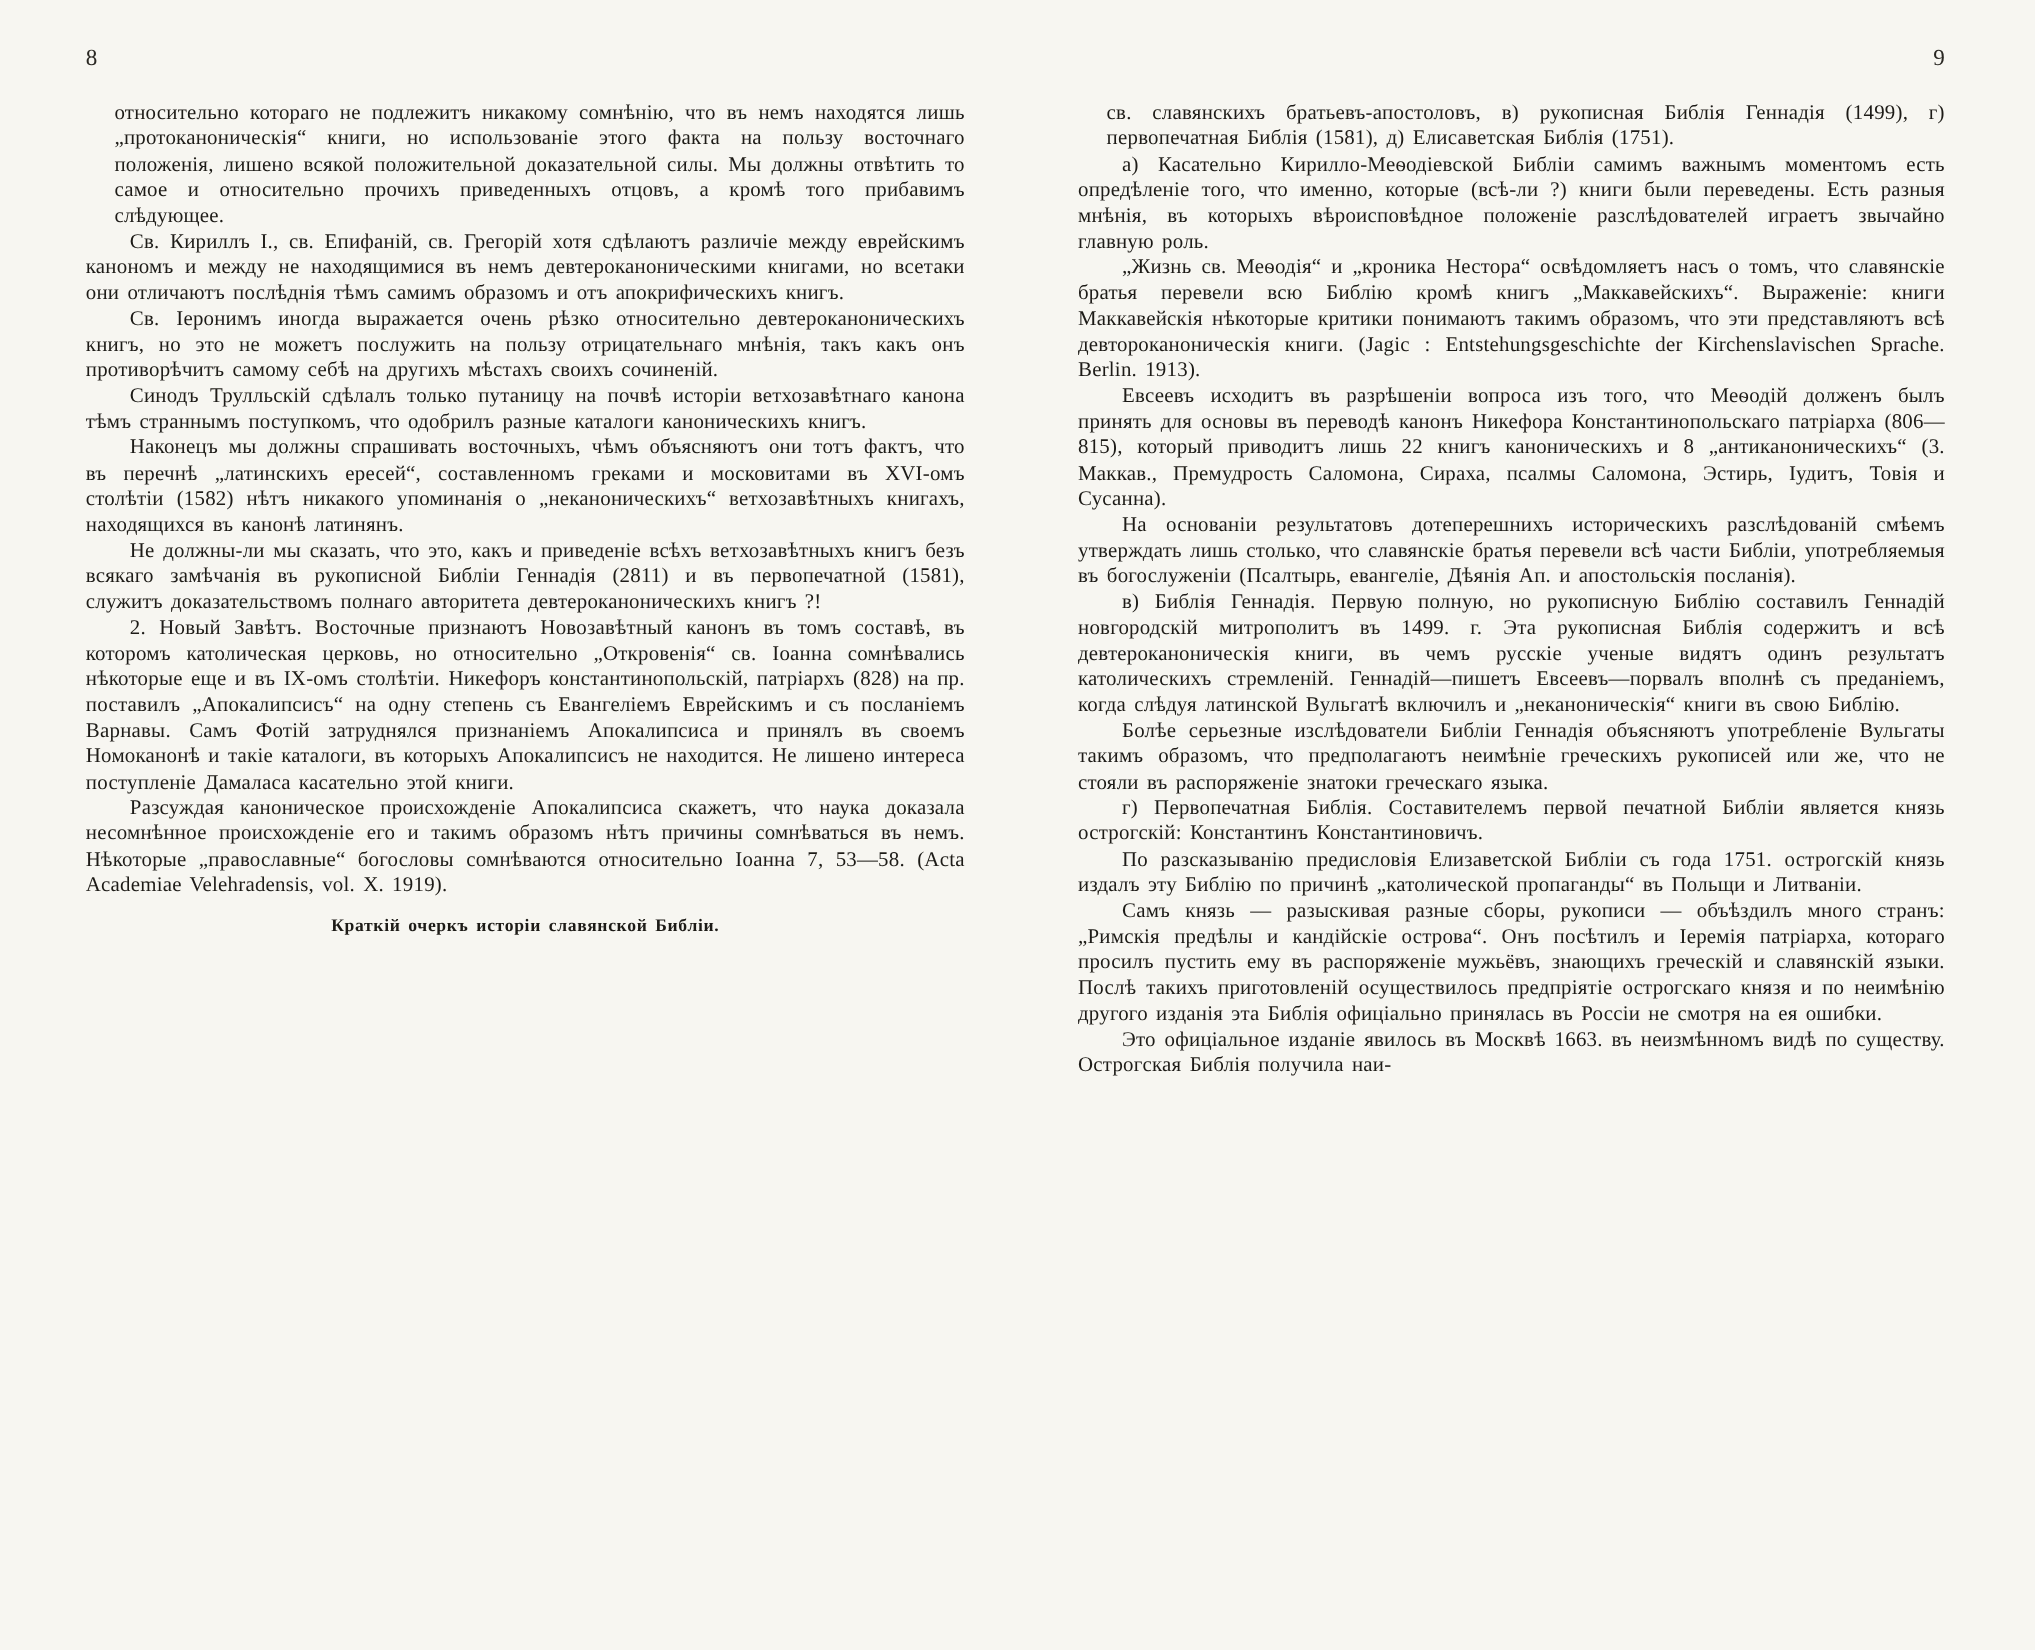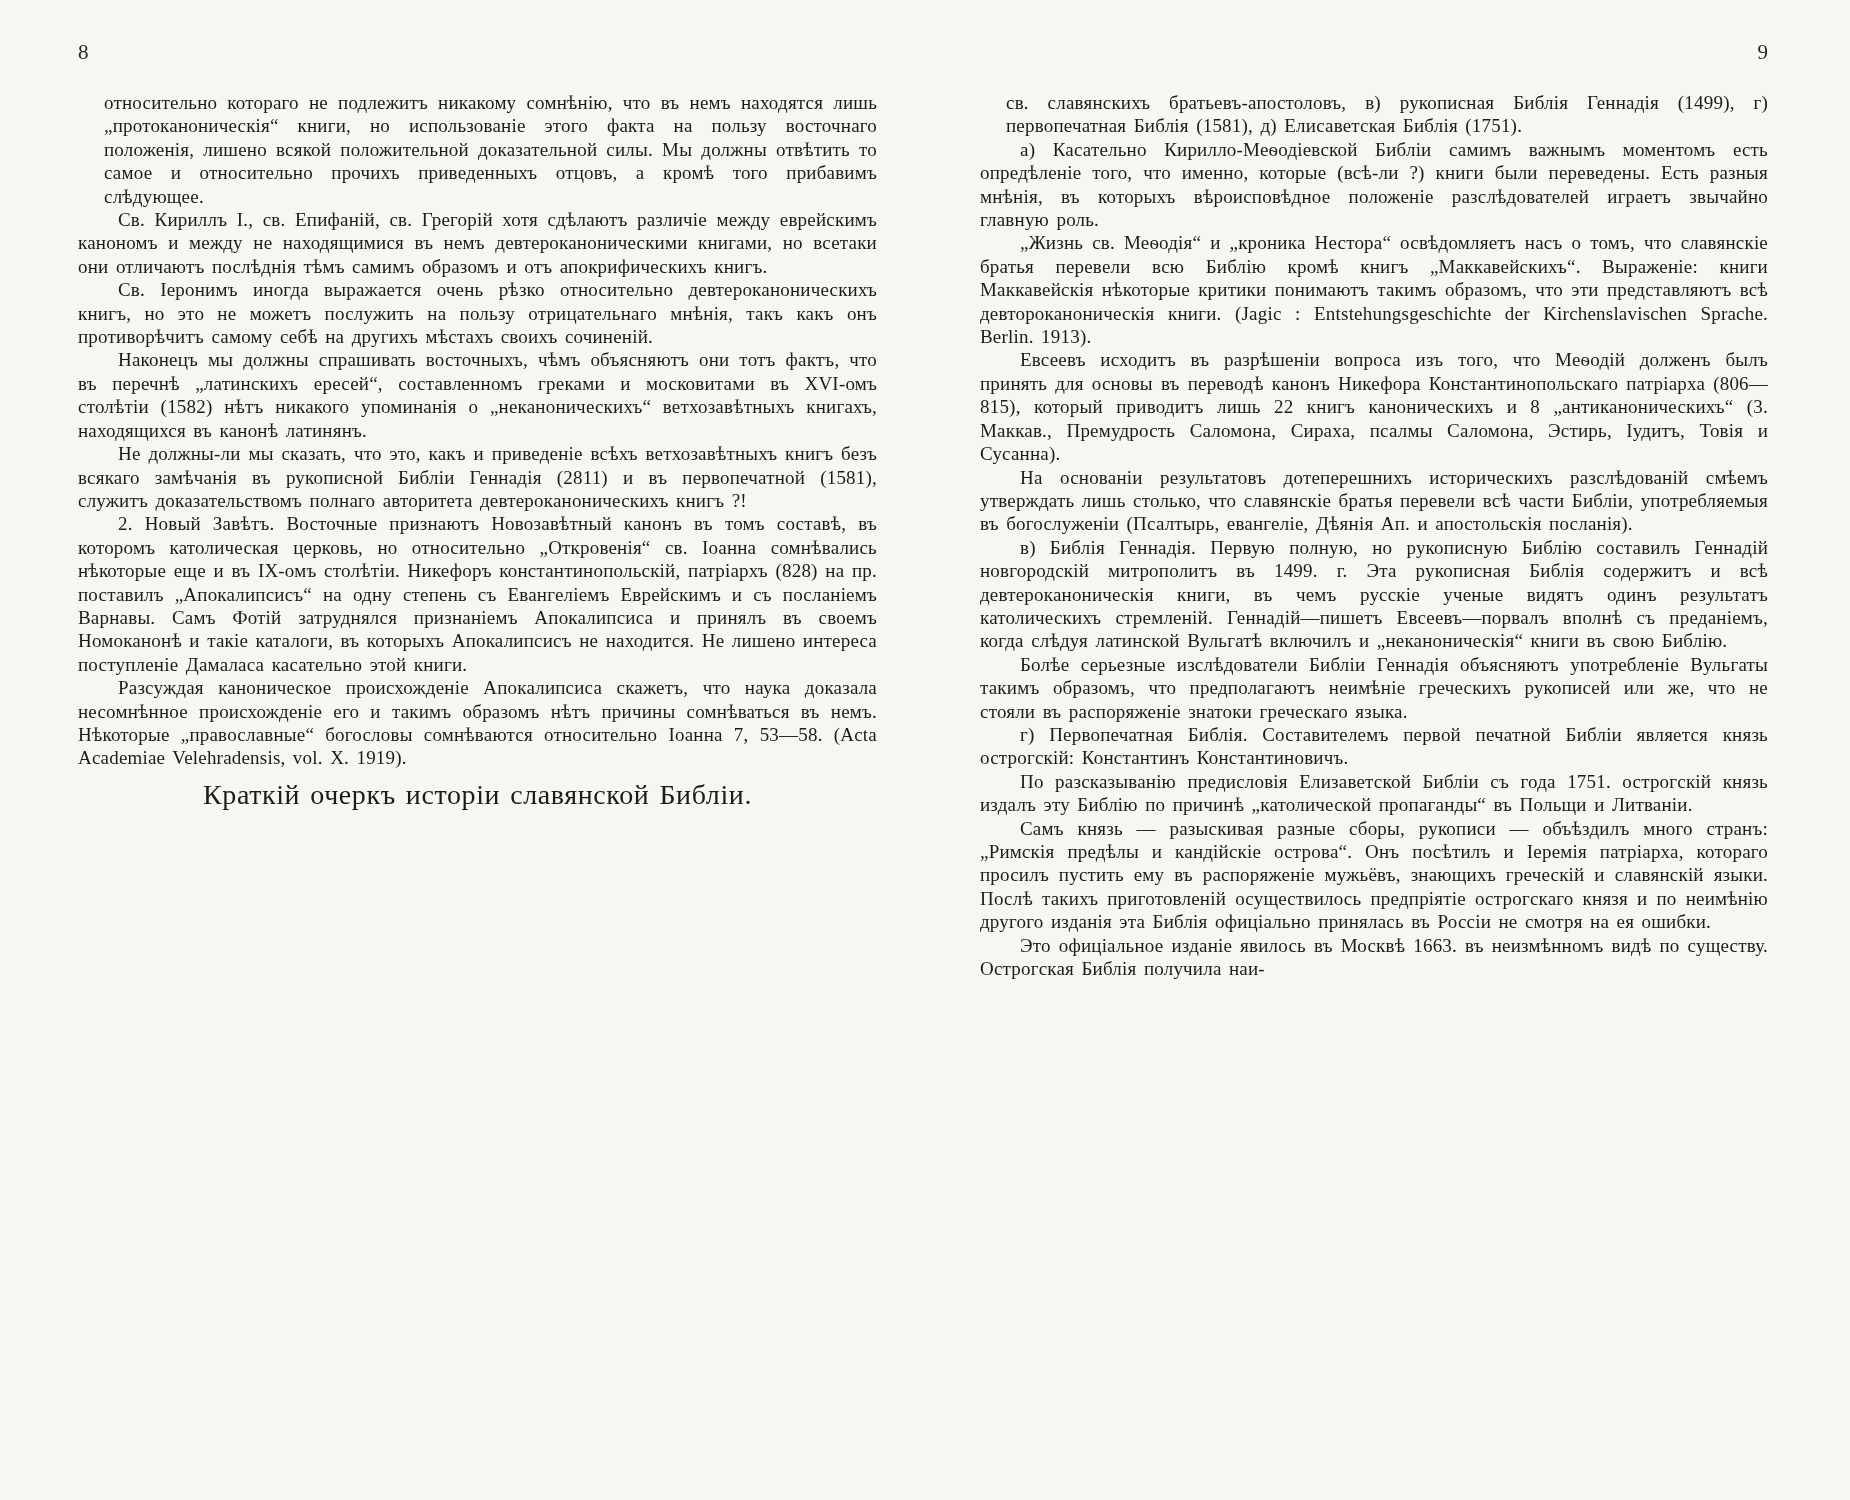--- a/index.html
+++ b/index.html
@@ -39,38 +39,39 @@
     letter-spacing: 0.2px;
     word-spacing: 2.5px;
   }
   .text-block p {
     margin: 0;
     text-indent: 40px;
   }
   .text-block p.noindent { text-indent: 0; margin-left: 26px; }
   .lead-italic { }
   .section-heading {
-    font-size: 28px;
-    font-weight: normal;
+    font-size: 16px;
+    font-weight: bold;
     text-align: center;
     letter-spacing: 0.6px;
     margin: 13px 0 11px 0;
   }
 </style>
 </head>
 <body>
 
 <div class="spread">
 
   <div class="page left">
     <div class="page-number">8</div>
     <div class="text-block">
       <p class="noindent"><span class="lead-italic"></span><span>относительно котораго не подлежитъ никакому сомнѣнію, что въ немъ находятся лишь „протоканоническія“ книги, но использованіе этого факта на пользу восточнаго положенія, лишено всякой положительной доказательной силы. Мы должны отвѣтить то самое и относительно прочихъ приведенныхъ отцовъ, а кромѣ того прибавимъ слѣдующее.</span></p>
       <p><span class="lead-italic"></span><span>Св. Кириллъ I., св. Епифаній, св. Грегорій хотя сдѣлаютъ различіе между еврейскимъ канономъ и между не находящимися въ немъ девтероканоническими книгами, но всетаки они отличаютъ послѣднія тѣмъ самимъ образомъ и отъ апокрифическихъ книгъ.</span></p>
       <p><span class="lead-italic"></span><span>Св. Іеронимъ иногда выражается очень рѣзко относительно девтероканоническихъ книгъ, но это не можетъ послужить на пользу отрицательнаго мнѣнія, такъ какъ онъ противорѣчитъ самому себѣ на другихъ мѣстахъ своихъ сочиненій.</span></p>
+      <p><span class="lead-italic"></span><span>Синодъ Трулльскій сдѣлалъ только путаницу на почвѣ исторіи ветхозавѣтнаго канона тѣмъ страннымъ поступкомъ, что одобрилъ разные каталоги каноническихъ книгъ.</span></p>
       <p><span class="lead-italic"></span><span>Наконецъ мы должны спрашивать восточныхъ, чѣмъ объясняютъ они тотъ фактъ, что въ перечнѣ „латинскихъ ересей“, составленномъ греками и московитами въ XVI-омъ столѣтіи (1582) нѣтъ никакого упоминанія о „неканоническихъ“ ветхозавѣтныхъ книгахъ, находящихся въ канонѣ латинянъ.</span></p>
       <p><span class="lead-italic"></span><span>Не должны-ли мы сказать, что это, какъ и приведеніе всѣхъ ветхозавѣтныхъ книгъ безъ всякаго замѣчанія въ рукописной Библіи Геннадія (2811) и въ первопечатной (1581), служитъ доказательствомъ полнаго авторитета девтероканоническихъ книгъ ?!</span></p>
       <p><span class="lead-italic">2. Новый Завѣтъ.</span><span> Восточные признаютъ Новозавѣтный канонъ въ томъ составѣ, въ которомъ католическая церковь, но относительно „Откровенія“ св. Іоанна сомнѣвались нѣкоторые еще и въ IX-омъ столѣтіи. Никефоръ константинопольскій, патріархъ (828) на пр. поставилъ „Апокалипсисъ“ на одну степень съ Евангеліемъ Еврейскимъ и съ посланіемъ Варнавы. Самъ Фотій затруднялся признаніемъ Апокалипсиса и принялъ въ своемъ Номоканонѣ и такіе каталоги, въ которыхъ Апокалипсисъ не находится. Не лишено интереса поступленіе Дамаласа касательно этой книги.</span></p>
       <p><span class="lead-italic"></span><span>Разсуждая каноническое происхожденіе Апокалипсиса скажетъ, что наука доказала несомнѣнное происхожденіе его и такимъ образомъ нѣтъ причины сомнѣваться въ немъ. Нѣкоторые „православные“ богословы сомнѣваются относительно Іоанна 7, 53—58. (Acta Academiae Velehradensis, vol. X. 1919).</span></p>
       <div class="section-heading">Краткій очеркъ исторіи славянской Библіи.</div>
     </div>
   </div>
 
   <div class="page right">
     <div class="page-number">9</div>

